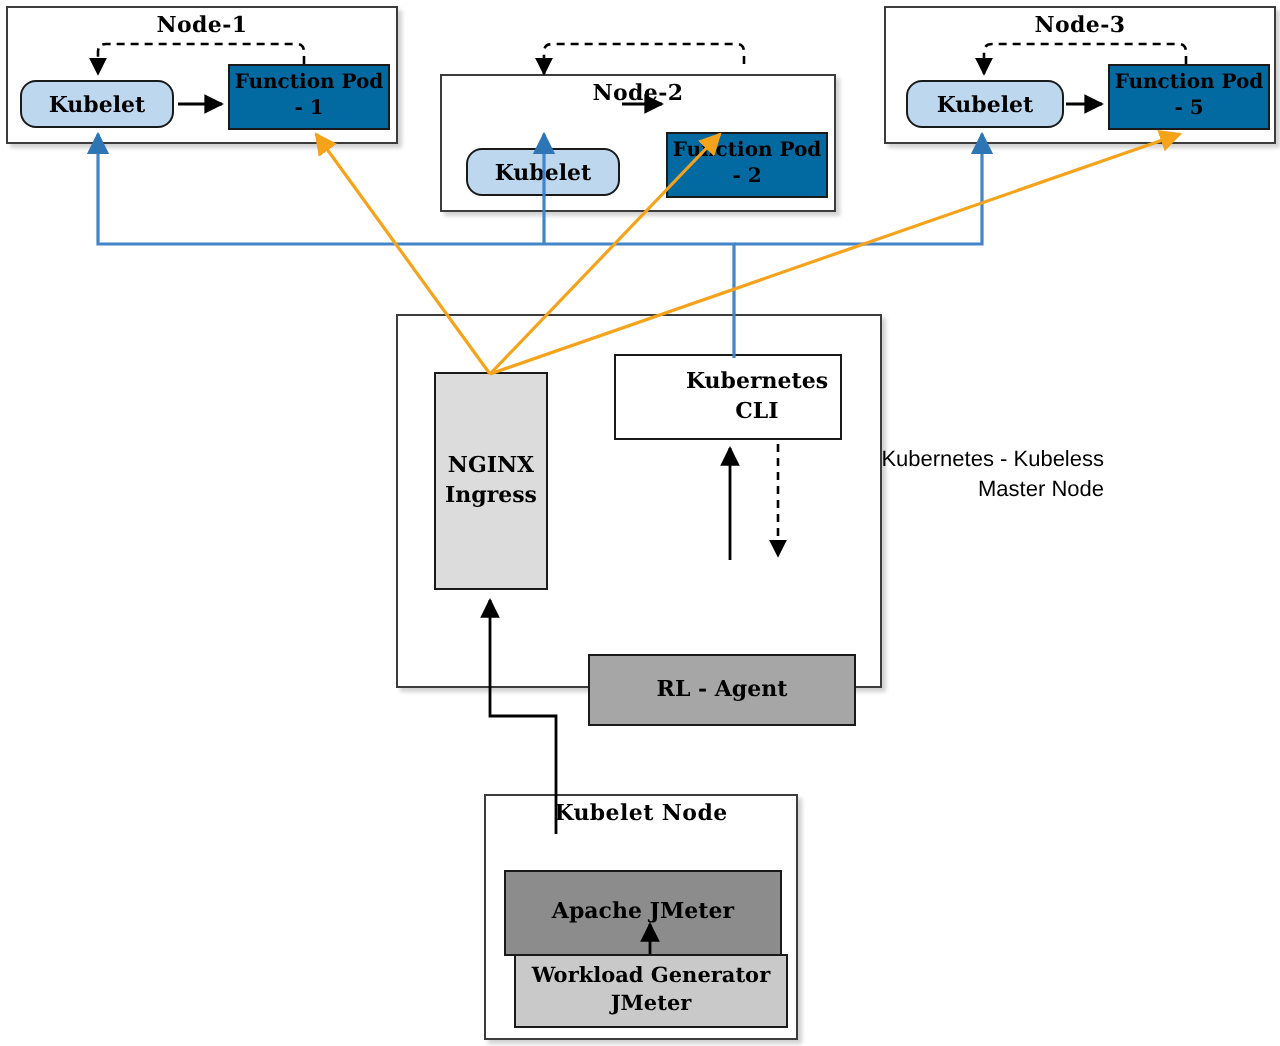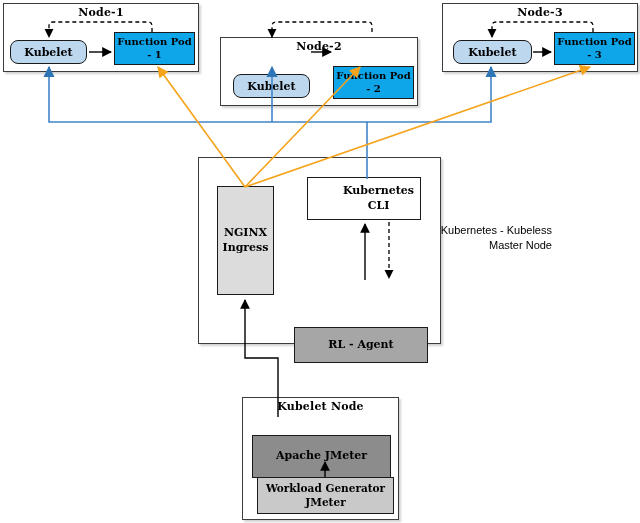--- a/index.html
+++ b/index.html
@@ -17,21 +17,21 @@
     font-weight:bold;font-size:11px;letter-spacing:0.2px;
   }
   .kubelet{
     position:absolute;box-sizing:border-box;
     background:var(--kubelet_fill,#BDD7EE);
     border:1.8px solid #1a1a1a;border-radius:8px;
     display:flex;align-items:center;justify-content:center;
     font-weight:bold;font-size:11px;
   }
   .pod{
-    position:absolute;box-sizing:border-box;background:#0ea5e9;
+    position:absolute;box-sizing:border-box;background:#0369a1;
     border:1.8px solid #1a1a1a;
     display:flex;align-items:center;justify-content:center;text-align:center;
     font-weight:bold;font-size:10px;line-height:1.25;padding:1px 2px;
   }
   .inner{
     position:absolute;box-sizing:border-box;
     border:1.8px solid #1a1a1a;
     display:flex;align-items:center;justify-content:center;text-align:center;
     font-weight:bold;font-size:11px;line-height:1.3;
   }
@@ -67,21 +67,21 @@
 
   <div class="box outer" style="left:220px;top:3px;width:198px;height:69px;margin-top:34px;">
     <div class="node-title">Node-2</div>
     <div class="kubelet" style="left:12px;top:36px;width:77px;height:24px;">Kubelet</div>
     <div class="pod" style="left:112px;top:28px;width:81px;height:33px;">Function Pod - 2</div>
   </div>
 
   <div class="box outer" style="left:442px;top:3px;width:196px;height:69px;">
     <div class="node-title">Node-3</div>
     <div class="kubelet" style="left:10px;top:36px;width:79px;height:24px;">Kubelet</div>
-    <div class="pod" style="left:111px;top:28px;width:81px;height:33px;">Function Pod - 3</div>
+    <div class="pod" style="left:111px;top:28px;width:81px;height:33px;">Function Pod - 5</div>
   </div>
 
   <div class="box outer" style="left:198px;top:157px;width:243px;height:187px;">
     <div class="inner nginx" style="left:18px;top:28px;width:57px;height:109px;">NGINX Ingress</div>
     <div class="inner cli" style="left:108px;top:19px;width:114px;height:43px;padding-left:29px;">Kubernetes CLI</div>
     <div class="inner rl" style="left:95px;top:123px;width:134px;height:36px;margin-top:46px;">RL - Agent</div>
   </div>
 
   <div class="side-label" style="left:440px;top:223px;width:112px;">Kubernetes - Kubeless Master Node</div>
 

